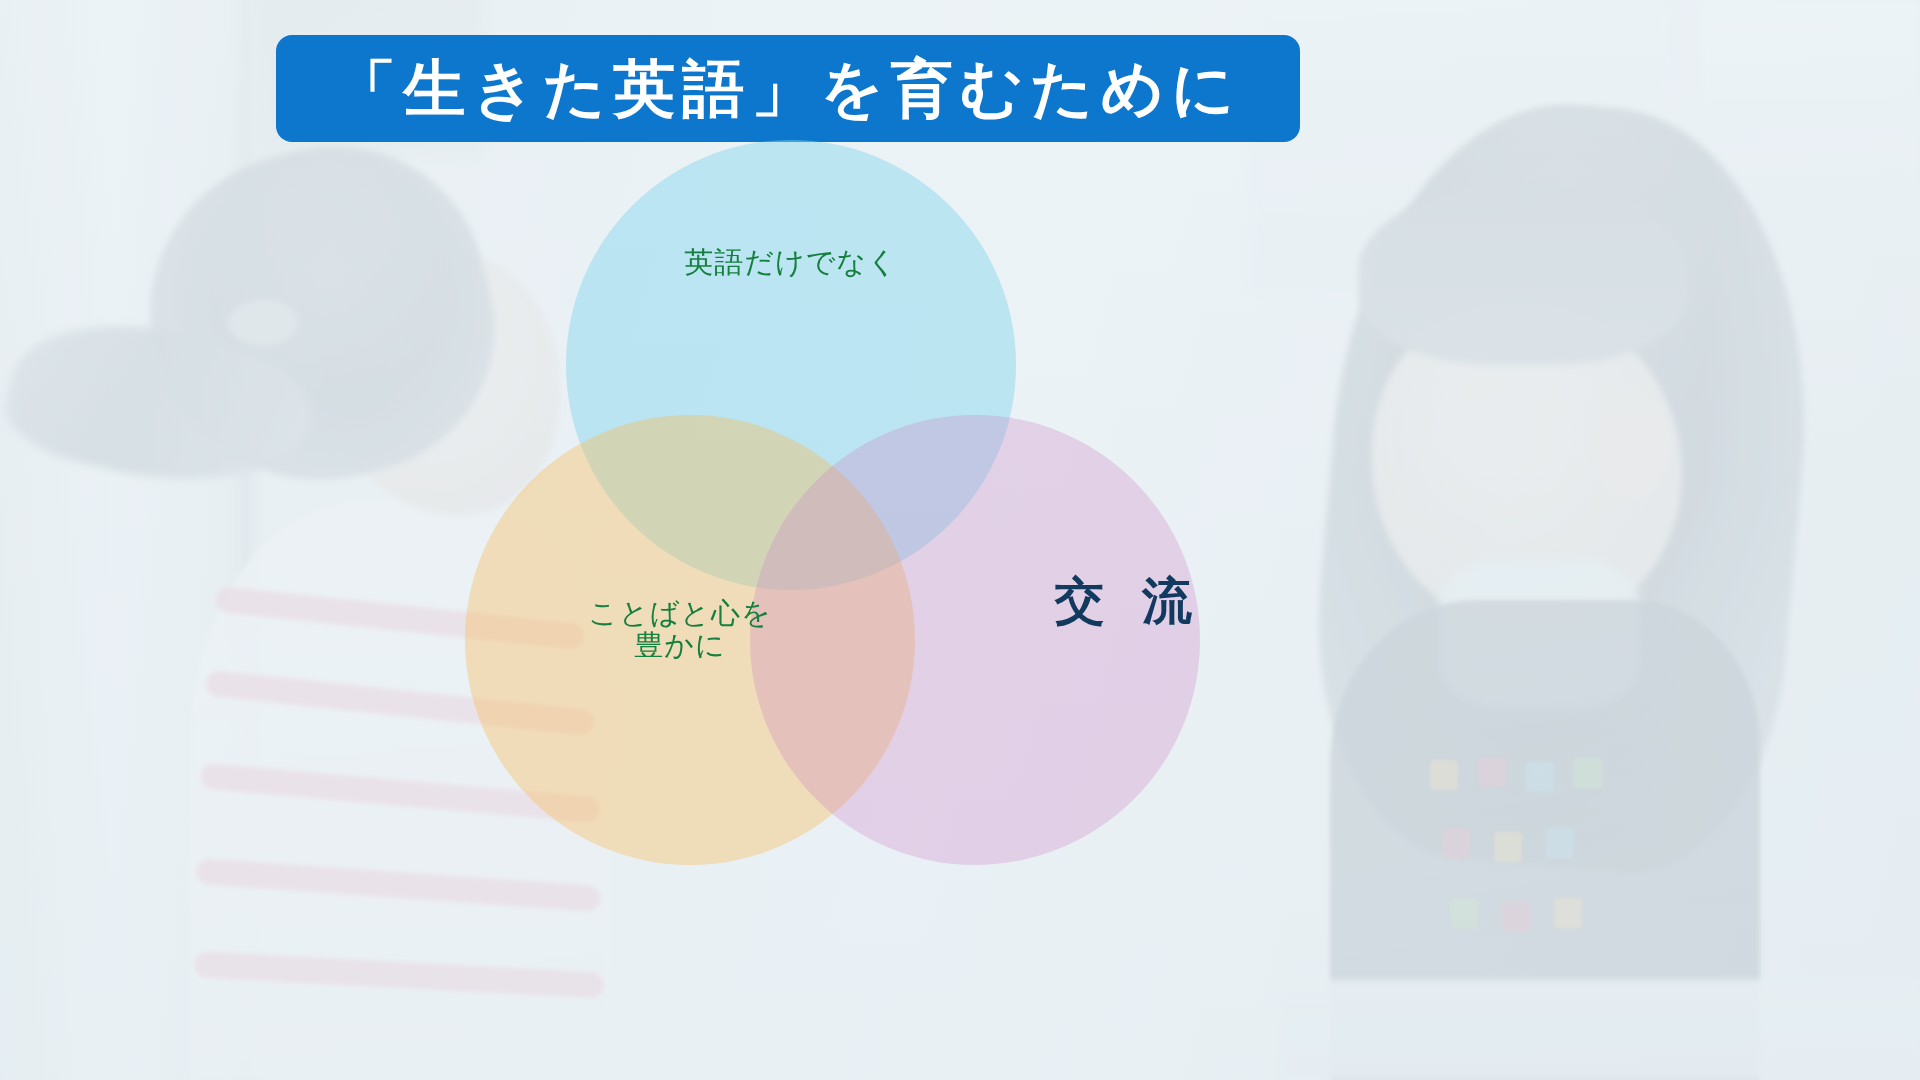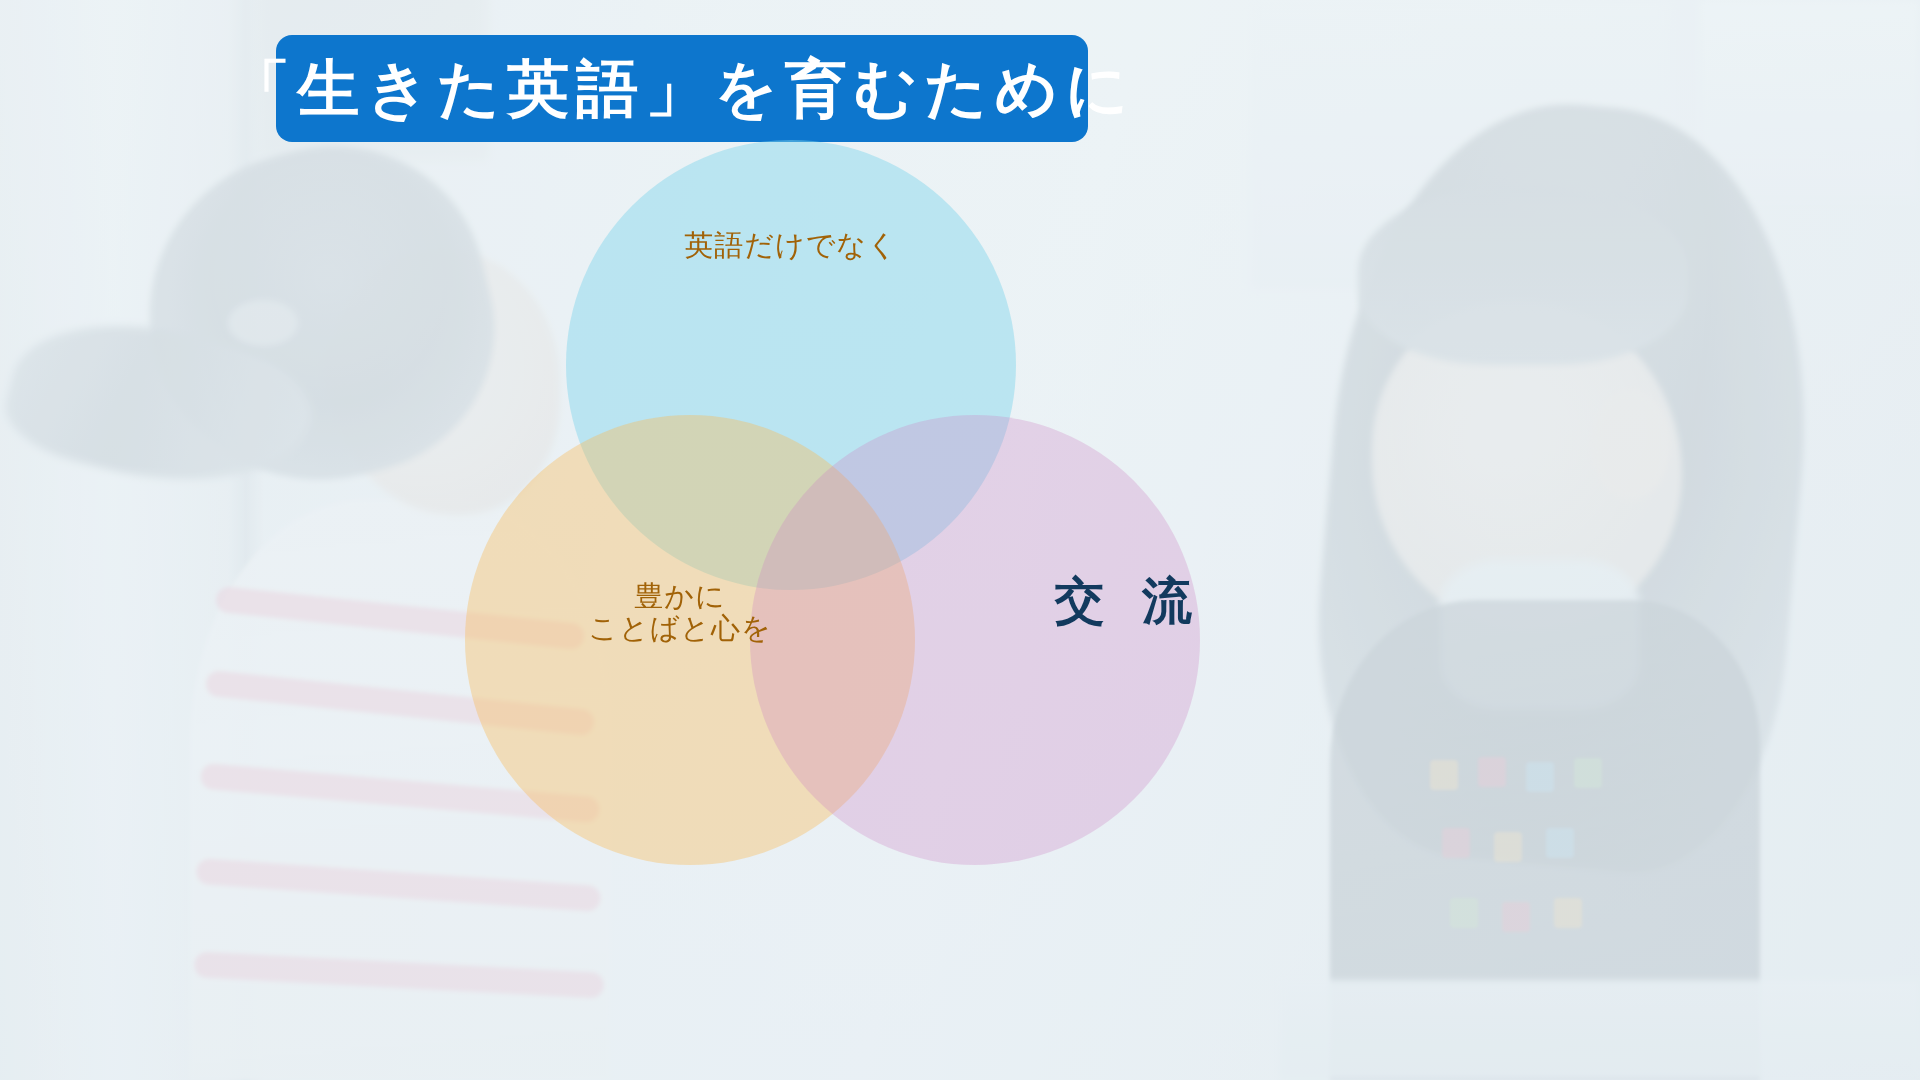--- a/index.html
+++ b/index.html
@@ -99,21 +99,21 @@
   }
   
   .bg-wash{
     position:absolute;inset:0;
     background:linear-gradient(180deg,rgba(243,247,249,.72) 0%,rgba(240,245,248,.66) 45%,rgba(236,242,246,.70) 100%);
   }
   .bg-tint{position:absolute;inset:0;background:rgba(222,235,243,.30);}
 
   
   .title-banner{
-    position:absolute;left:276px;top:35px;width:812px;height:107px;
+    position:absolute;left:276px;top:35px;width:1024px;height:107px;
     background:#0d76cd;border-radius:16px;
     display:flex;align-items:center;justify-content:center;
     box-sizing:border-box;padding:0 26px;
   }
   .title-text{
     color:#ffffff;font-size:62px;font-weight:bold;letter-spacing:7px;
     white-space:nowrap;line-height:1;
     font-family:"DejaVu Sans","Liberation Sans",sans-serif;
   }
 
@@ -122,21 +122,21 @@
   .circle{position:absolute;border-radius:50%;}
   .c-top{left:566px;top:140px;width:450px;height:450px;background:rgba(128,214,236,.46);}
   .c-left{left:465px;top:415px;width:450px;height:450px;background:rgba(249,186,87,.38);}
   .c-right{left:750px;top:415px;width:450px;height:450px;background:rgba(206,133,196,.30);}
 
   .lbl{position:absolute;text-align:center;color:#123a5e;line-height:1.12;}
   .lbl .head{
     font-size:50px;font-weight:bold;letter-spacing:5px;display:block;color:#123a5e;
   }
   .lbl .sub{
-    font-size:29px;font-weight:normal;letter-spacing:1px;display:block;margin-top:7px;color:#a16207;
+    font-size:29px;font-weight:normal;letter-spacing:1px;display:block;margin-top:24px;color:#15803d;
   }
   .lbl .sub span{display:block;}
 
   .lbl-top{left:566px;top:222px;width:450px;}
   .lbl-left{left:455px;top:573px;width:450px;}
   .lbl-right{left:752px;top:573px;width:450px;}
   .lbl-right .head{letter-spacing:10px;text-align:right;}
   .lbl-left .head{letter-spacing:10px;}
 </style>
 </head>
@@ -196,22 +196,22 @@
     <div class="circle c-right"></div>
 
     <div class="lbl lbl-top">
       <span class="sub">
         <span>英語だけでなく</span>
       </span>
     </div>
 
     <div class="lbl lbl-left">
       <span class="sub">
+        <span>ことばと心を</span>
         <span>豊かに</span>
-        <span>ことばと心を</span>
       </span>
     </div>
 
     <div class="lbl lbl-right">
       <span class="head">交 流</span>
     </div>
   </div>
 
 </div>
 

